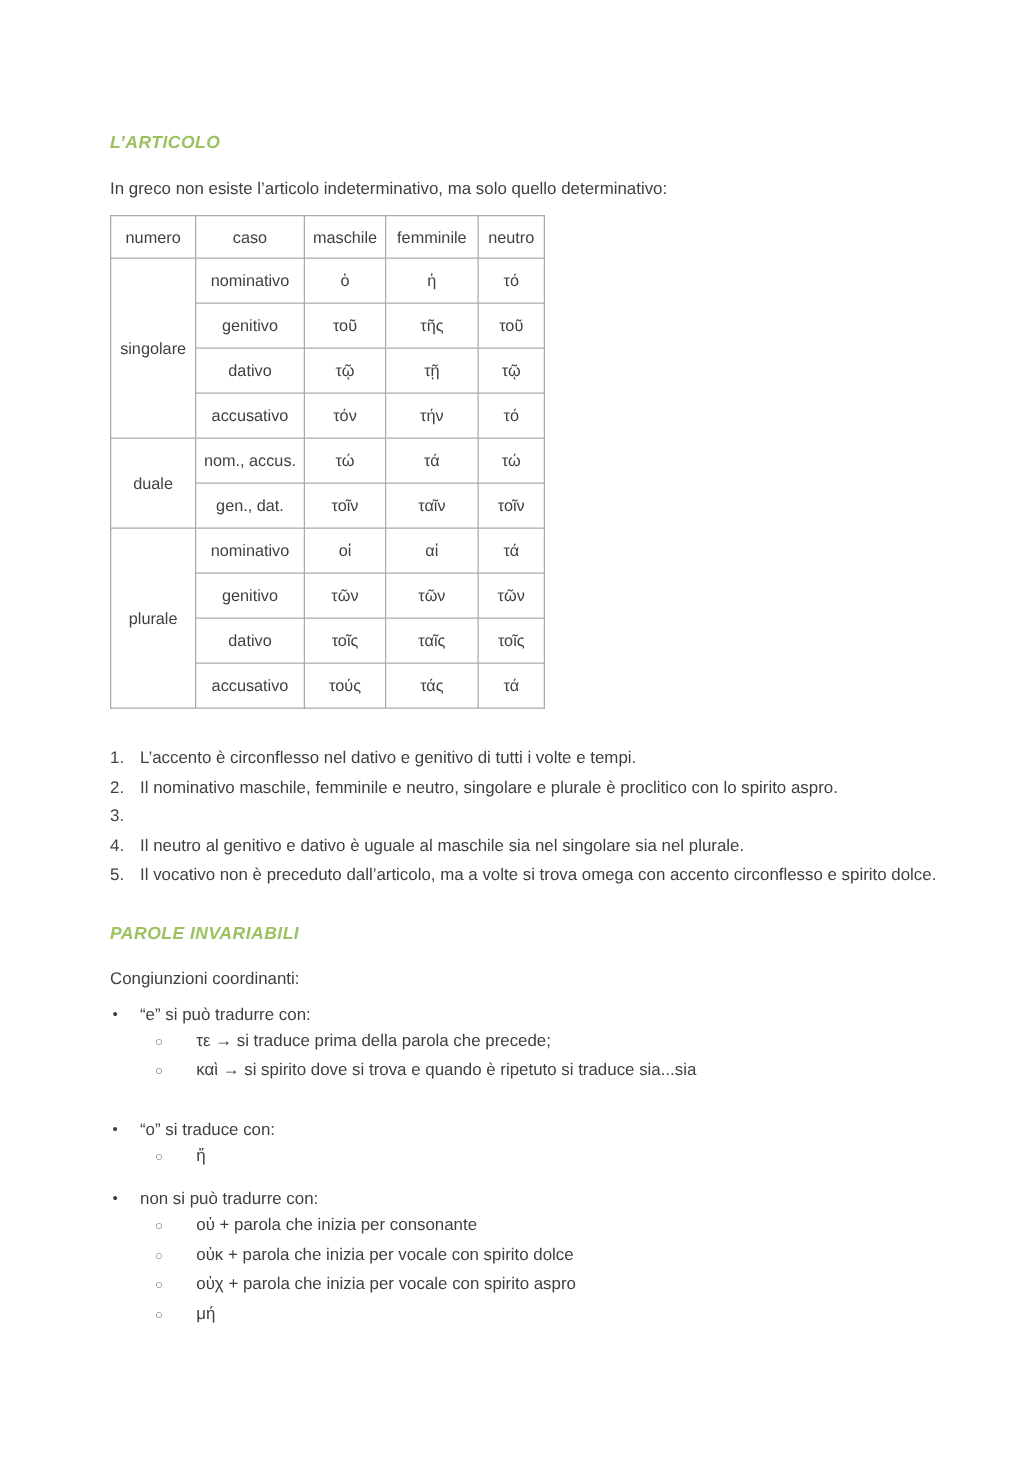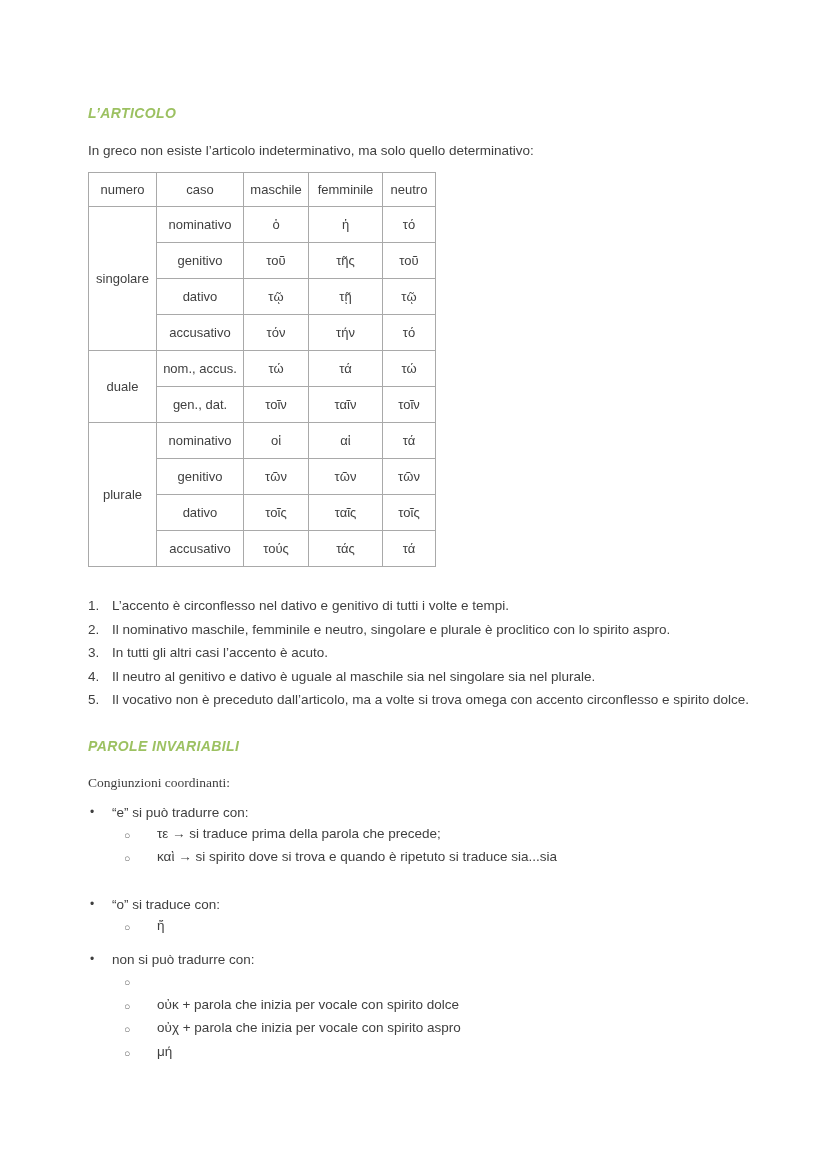--- a/index.html
+++ b/index.html
@@ -55,21 +55,21 @@
   ol.notes {
     margin: 27px 0 0 0;
     padding: 0 0 0 0;
     list-style: none;
     font-size: 13.5px;
   }
   ol.notes .note-item { display: flex; line-height: 23.6px; }
   ol.notes .note-num { width: 24px; flex: 0 0 24px; }
 
   .section2 { margin-top: 26px; }
-  .para { font-size: 13.5px; margin: 0; font-family: Liberation Serif, serif; }
+  .para { font-size: 13.5px; margin: 0; }
   .para-congiunzioni { margin-top: 21px; }
   .para-negazione { margin-top: 27px; }
 
   .bullet-group { margin-top: 9px; }
   .bullet-item { margin-top: 11px; }
   .bullet-row { display: flex; font-size: 13.5px; line-height: 21px; }
   .bullet-glyph { width: 22px; flex: 0 0 22px; font-size: 12px; padding-left: 2px; }
   .sub-row { display: flex; font-size: 13.5px; line-height: 22.5px; margin-left: 36px; }
   .sub-glyph { width: 33px; flex: 0 0 33px; font-size: 10.5px; color: #6a6a6a; padding-top: 1px; }
   .bullet-item-spaced { margin-top: 24px; }
@@ -164,21 +164,20 @@
       <li class="note-item">
         <span class="note-num">1.</span>
         <span class="note-text">L’accento è circonflesso nel dativo e genitivo di tutti i volte e tempi.</span>
       </li>
       <li class="note-item">
         <span class="note-num">2.</span>
         <span class="note-text">Il nominativo maschile, femminile e neutro, singolare e plurale è proclitico con lo spirito aspro.</span>
       </li>
       <li class="note-item">
         <span class="note-num">3.</span>
-        <span class="note-text">In tutti gli altri casi l’accento è acuto.</span>
       </li>
       <li class="note-item">
         <span class="note-num">4.</span>
         <span class="note-text">Il neutro al genitivo e dativo è uguale al maschile sia nel singolare sia nel plurale.</span>
       </li>
       <li class="note-item">
         <span class="note-num">5.</span>
         <span class="note-text">Il vocativo non è preceduto dall’articolo, ma a volte si trova omega con accento circonflesso e spirito dolce.</span>
       </li>
     </ol>
@@ -217,20 +216,21 @@
 
 
     <div class="bullet-group" id="negation-bullets">
         <div class="bullet-item">
           <div class="bullet-row">
             <span class="bullet-glyph">•</span>
             <span class="bullet-label">non si può tradurre con:</span>
           </div>
           <div class="sub-row">
             <span class="sub-glyph">○</span>
+            <span class="sub-text">οὐ + parola che inizia per consonante</span>
           </div>
           <div class="sub-row">
             <span class="sub-glyph">○</span>
             <span class="sub-text">οὐκ + parola che inizia per vocale con spirito dolce</span>
           </div>
           <div class="sub-row">
             <span class="sub-glyph">○</span>
             <span class="sub-text">οὐχ + parola che inizia per vocale con spirito aspro</span>
           </div>
           <div class="sub-row">

